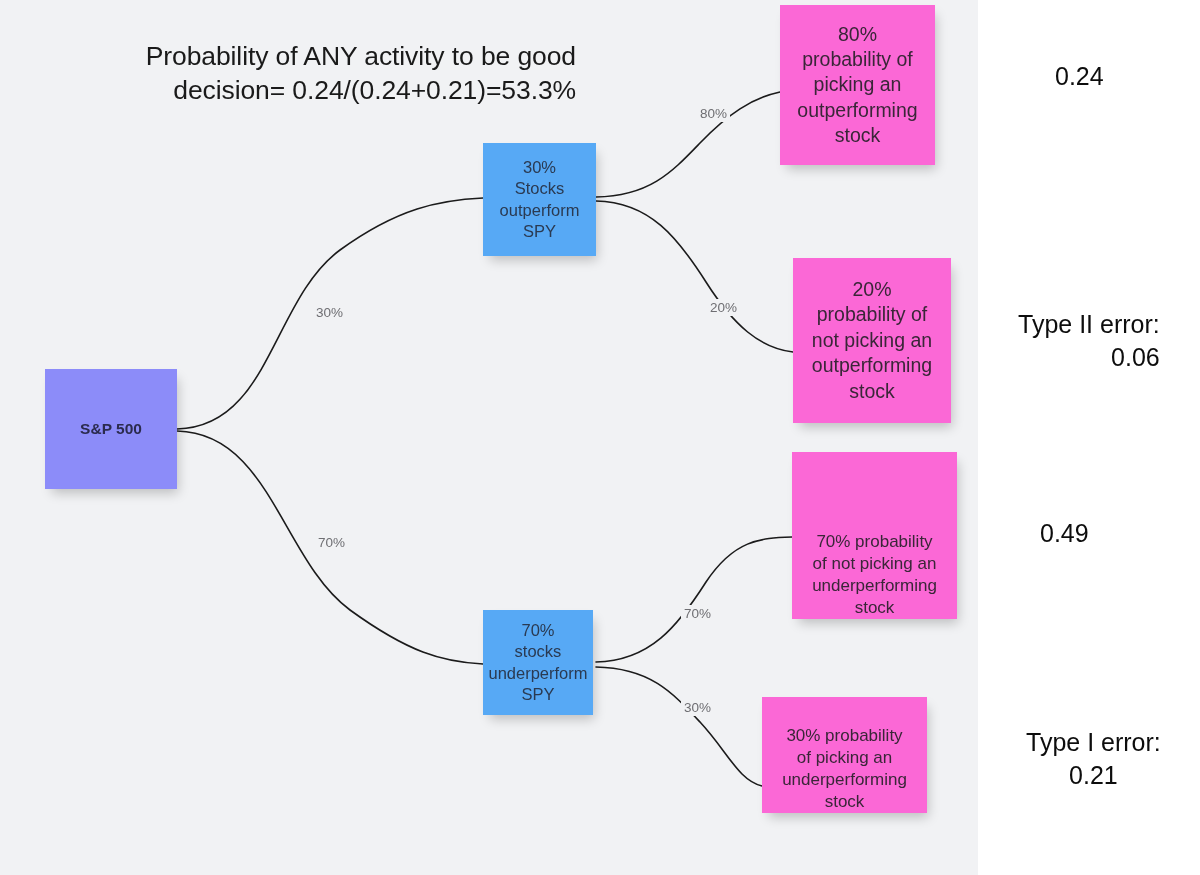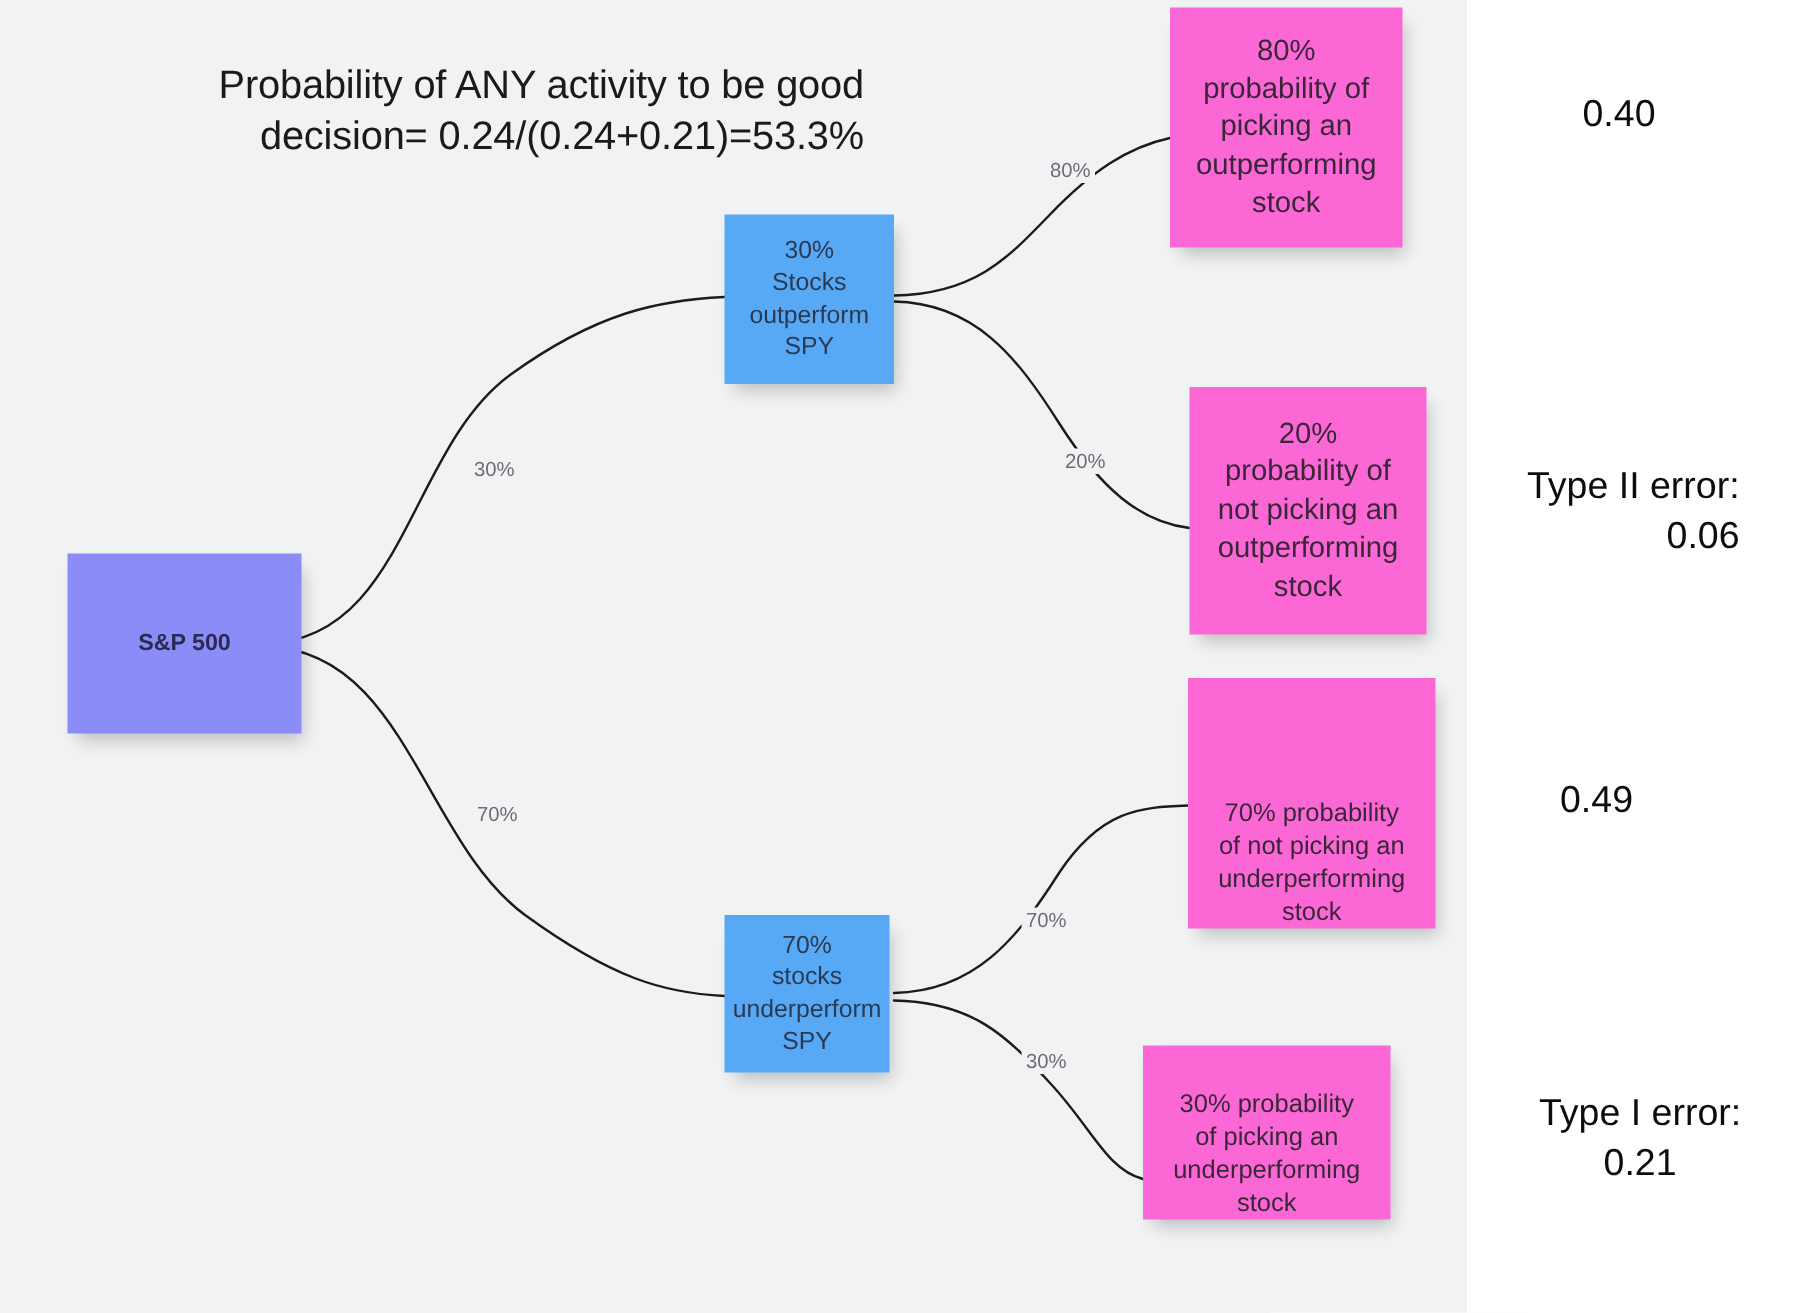--- a/index.html
+++ b/index.html
@@ -137,21 +137,21 @@
     <path class="edge-path" d="M 596,201 C 650,202 678,238 706,282 C 734,326 760,348 793,352"></path>
 
     <path class="edge-path" d="M 596,662 C 650,661 678,626 706,582 C 734,540 760,538 792,537"></path>
 
     <path class="edge-path" d="M 596,667 C 650,668 672,692 700,722 C 728,752 738,780 762,786"></path>
   </svg>
 
   <div id="title">Probability of ANY activity to be good
 decision= 0.24/(0.24+0.21)=53.3%</div>
 
-  <div class="node root" style="left:45px; top:369px; width:156px; height:120px;align-items:center;">
+  <div class="node root" style="left:45px; top:369px; width:132px; height:120px;align-items:center;">
     <span class="label">S&amp;P 500</span>
   </div>
 
   <div class="node mid" style="left:483px; top:143px; width:113px; height:113px;">
     <span class="label">30%
 Stocks
 outperform
 SPY</span>
   </div>
 
@@ -192,20 +192,20 @@
 stock</span>
   </div>
 
   <div class="edge-label" style="left:313px; top:304px;">30%</div>
   <div class="edge-label" style="left:315px; top:534px;">70%</div>
   <div class="edge-label" style="left:697px; top:105px;">80%</div>
   <div class="edge-label" style="left:707px; top:299px;">20%</div>
   <div class="edge-label" style="left:681px; top:605px;">70%</div>
   <div class="edge-label" style="left:681px; top:699px;">30%</div>
 
-  <div class="annotation" style="left:1055px; top:60px;">0.40</div>
+  <div class="annotation" style="left:1055px; top:60px;">0.24</div>
   <div class="annotation" style="left:1018px; top:308px;text-align:right;">Type II error:
 0.06</div>
   <div class="annotation" style="left:1040px; top:517px;">0.49</div>
   <div class="annotation" style="left:1026px; top:726px;text-align:center;">Type I error:
 0.21</div>
 
 </div>
 
 </body></html>

